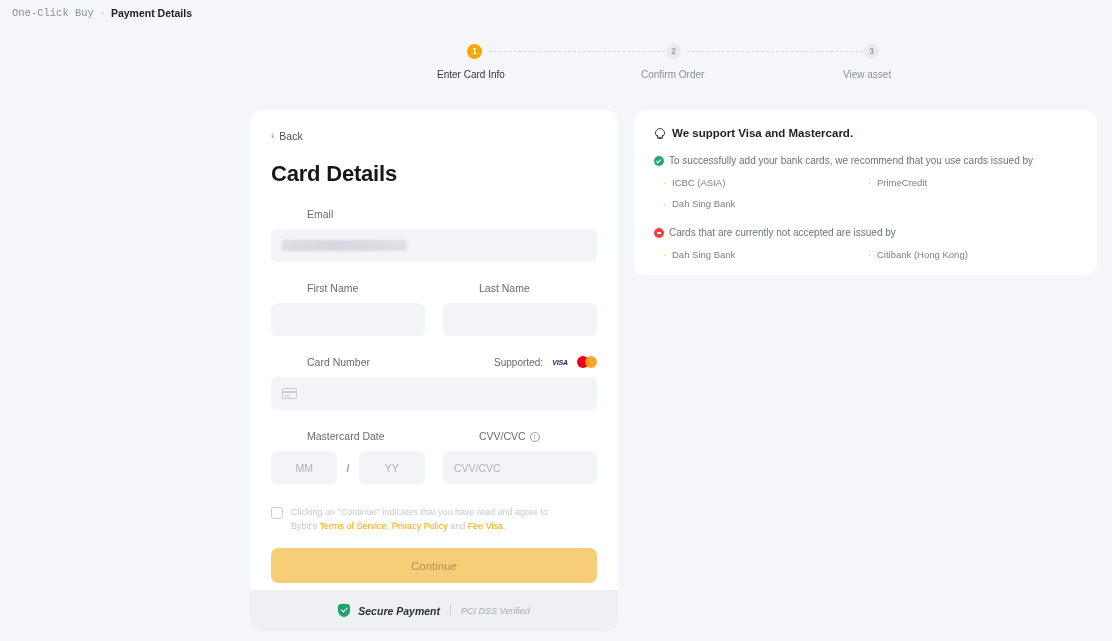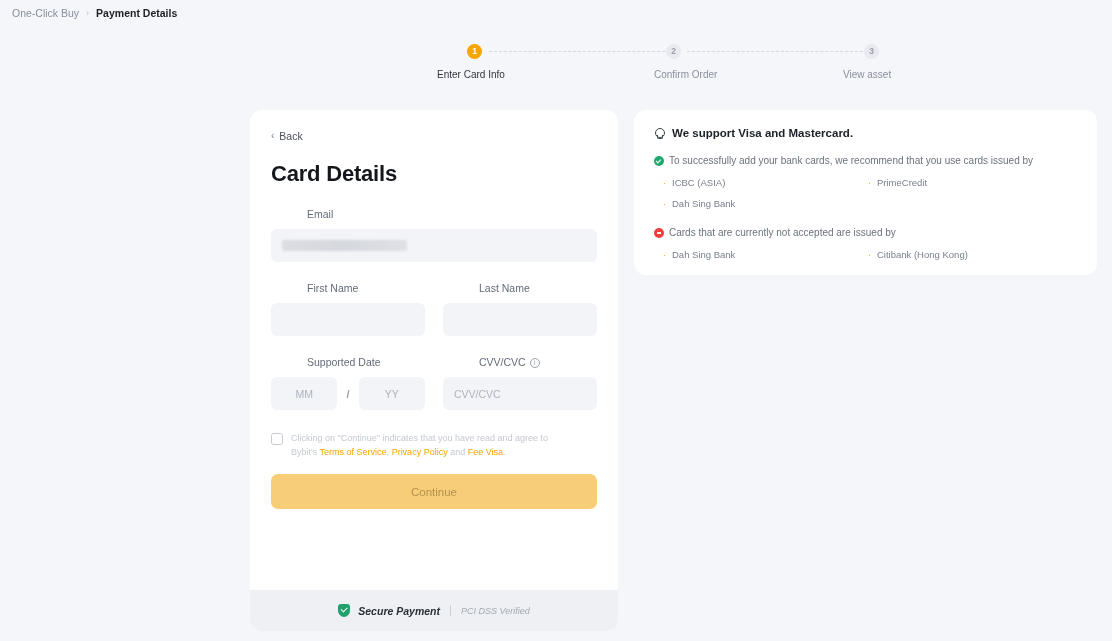--- a/index.html
+++ b/index.html
@@ -22,21 +22,21 @@
     position: absolute;
     left: 12px;
     top: 4px;
     display: flex;
     align-items: center;
     gap: 7px;
     font-size: 10.5px;
     line-height: 18px;
     height: 18px;
   }
-  .bc-item { color: #878e9c; }
+  .bc-item { color: #878e9c; font-family: Liberation Mono, monospace; }
   .bc-sep { color: #b7bcc6; font-size: 9px; }
   .bc-current { color: #1c1f23; font-weight: bold; }
 
   
   .stepper {
     position: absolute;
     top: 44px;
     left: 0;
     width: 1112px;
     height: 42px;
@@ -421,21 +421,21 @@
 <div class="stepper">
   <div class="step-row">
     <div class="step-line" style="left:489px; width:176px;"></div>
     <div class="step-line" style="left:687px; width:176px;"></div>
 
     <div class="step-circle active" style="left:467px;">1</div>
     <div class="step-circle idle" style="left:666px;">2</div>
     <div class="step-circle idle" style="left:864px;">3</div>
 
     <div class="step-label active" style="left:437px;">Enter Card Info</div>
-    <div class="step-label idle" style="left:641px;margin-left:13px;">Confirm Order</div>
+    <div class="step-label idle" style="left:641px;">Confirm Order</div>
     <div class="step-label idle" style="left:843px;">View asset</div>
   </div>
 </div>
 
 <div class="card">
   <div class="card-body">
 
     <div class="back-link">
       <span class="back-chevron">‹</span>
       <span>Back</span>
@@ -454,24 +454,40 @@
       <div>
         <div class="field-label">First Name</div>
         <div class="input placeholder-text"></div>
       </div>
       <div>
         <div class="field-label">Last Name</div>
         <div class="input placeholder-text"></div>
       </div>
     </div>
 
+    <div class="field-group">
+      <div class="cardnum-head">
+        <div class="field-label">Card Number</div>
+        <div class="supported">
+          <span>Supported:</span>
+          <span class="visa-logo">VISA</span>
+          <span class="mc-logo">
+            <span class="mc-c left"></span>
+              <span class="mc-c right"></span>
+          </span>
+        </div>
+      </div>
+      <div class="input">
+        <span class="cardicon"></span>
+      </div>
+    </div>
 
     <div class="field-group row-2">
       <div>
-        <div class="field-label">Supported Date</div>
+        <div class="field-label">Mastercard Date</div>
         <div class="exp-wrap">
           <div class="input placeholder-text">MM</div>
           <div class="exp-slash">/</div>
           <div class="input placeholder-text">YY</div>
         </div>
       </div>
       <div>
         <div class="field-label">
           <span>CVV/CVC</span><span class="info-icon">i</span>
         </div>

